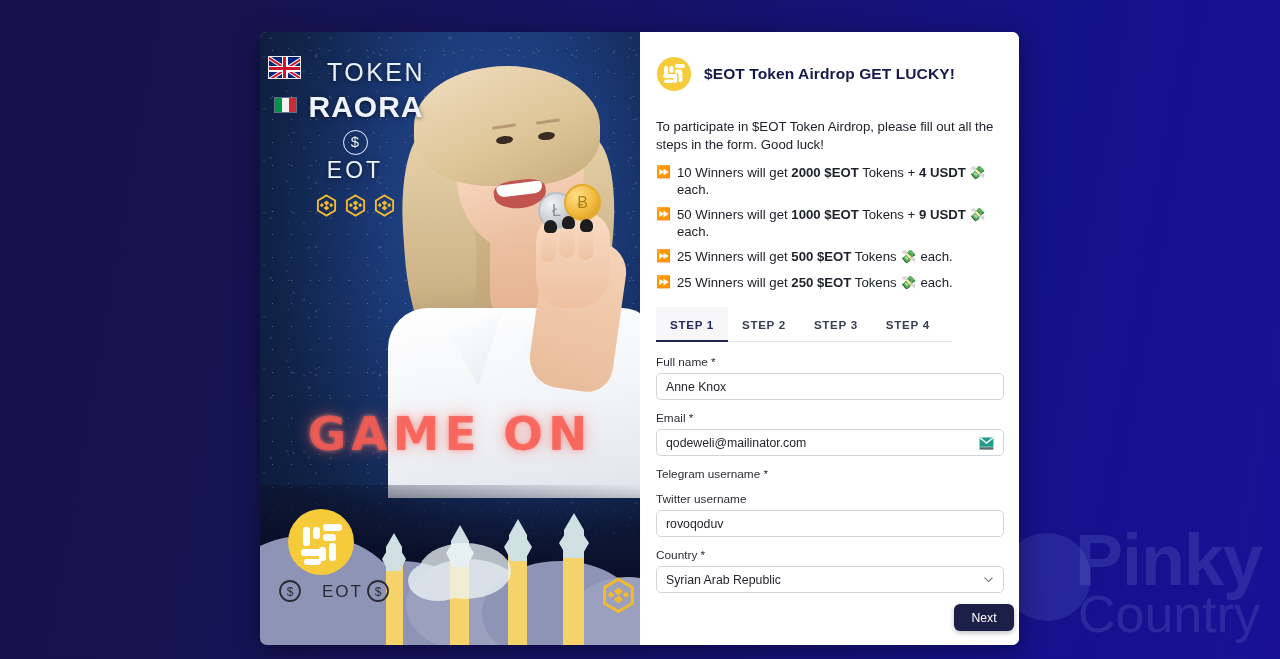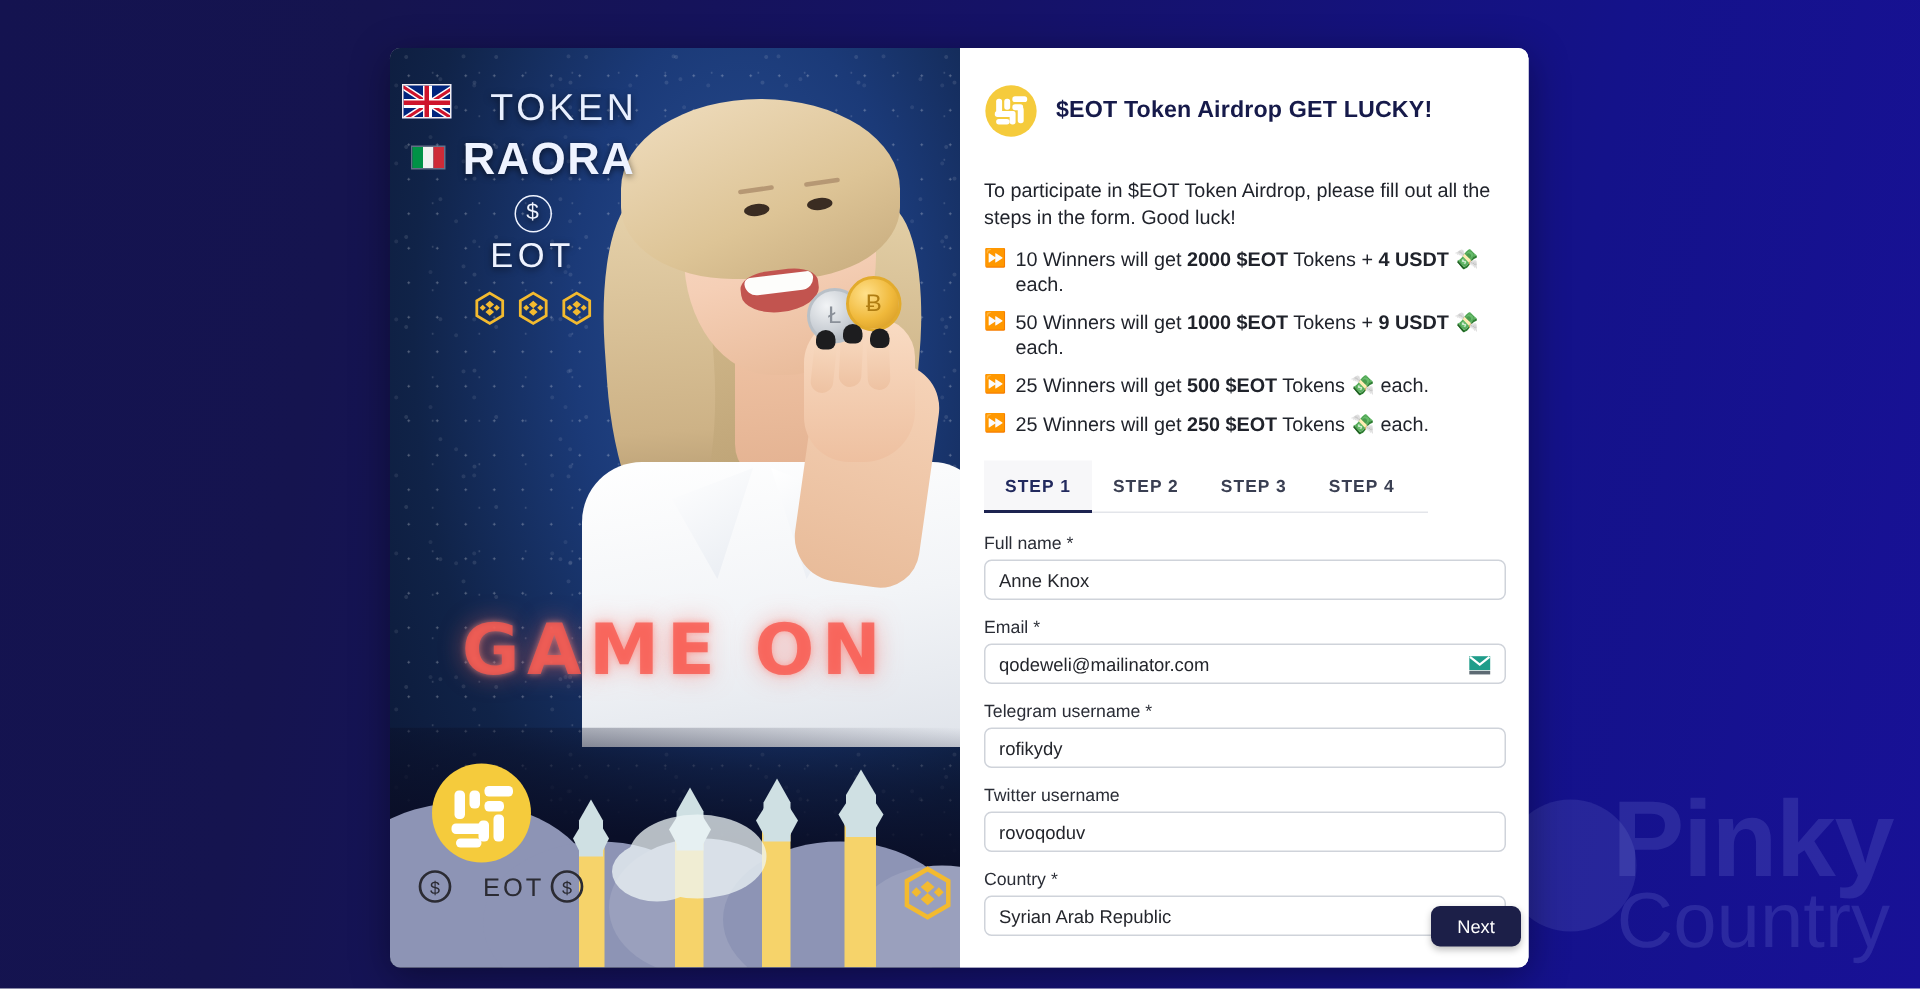--- a/index.html
+++ b/index.html
@@ -578,21 +578,20 @@
         <input class="field-input" type="text" value="qodeweli@mailinator.com" style="">
         <svg id="mail-badge" viewBox="0 0 16 14">
           <rect x="0.5" y="0.5" width="15" height="10" fill="#1f9d8a"></rect>
           <path d="M1 1 L8 6.6 L15 1" fill="none" stroke="#ffffff" stroke-width="1.6"></path>
           <rect x="0.5" y="11" width="15" height="2.6" fill="#5d6a73"></rect>
         </svg>
       </div>
 
       <div class="field">
         <label class="field-label">Telegram username *</label>
-        <input class="field-input" type="text" value="rofikydy" style="">
       </div>
 
       <div class="field">
         <label class="field-label">Twitter username</label>
         <input class="field-input" type="text" value="rovoqoduv" style="">
       </div>
 
       <div class="field">
         <label class="field-label">Country *</label>
         <div class="field-select">

